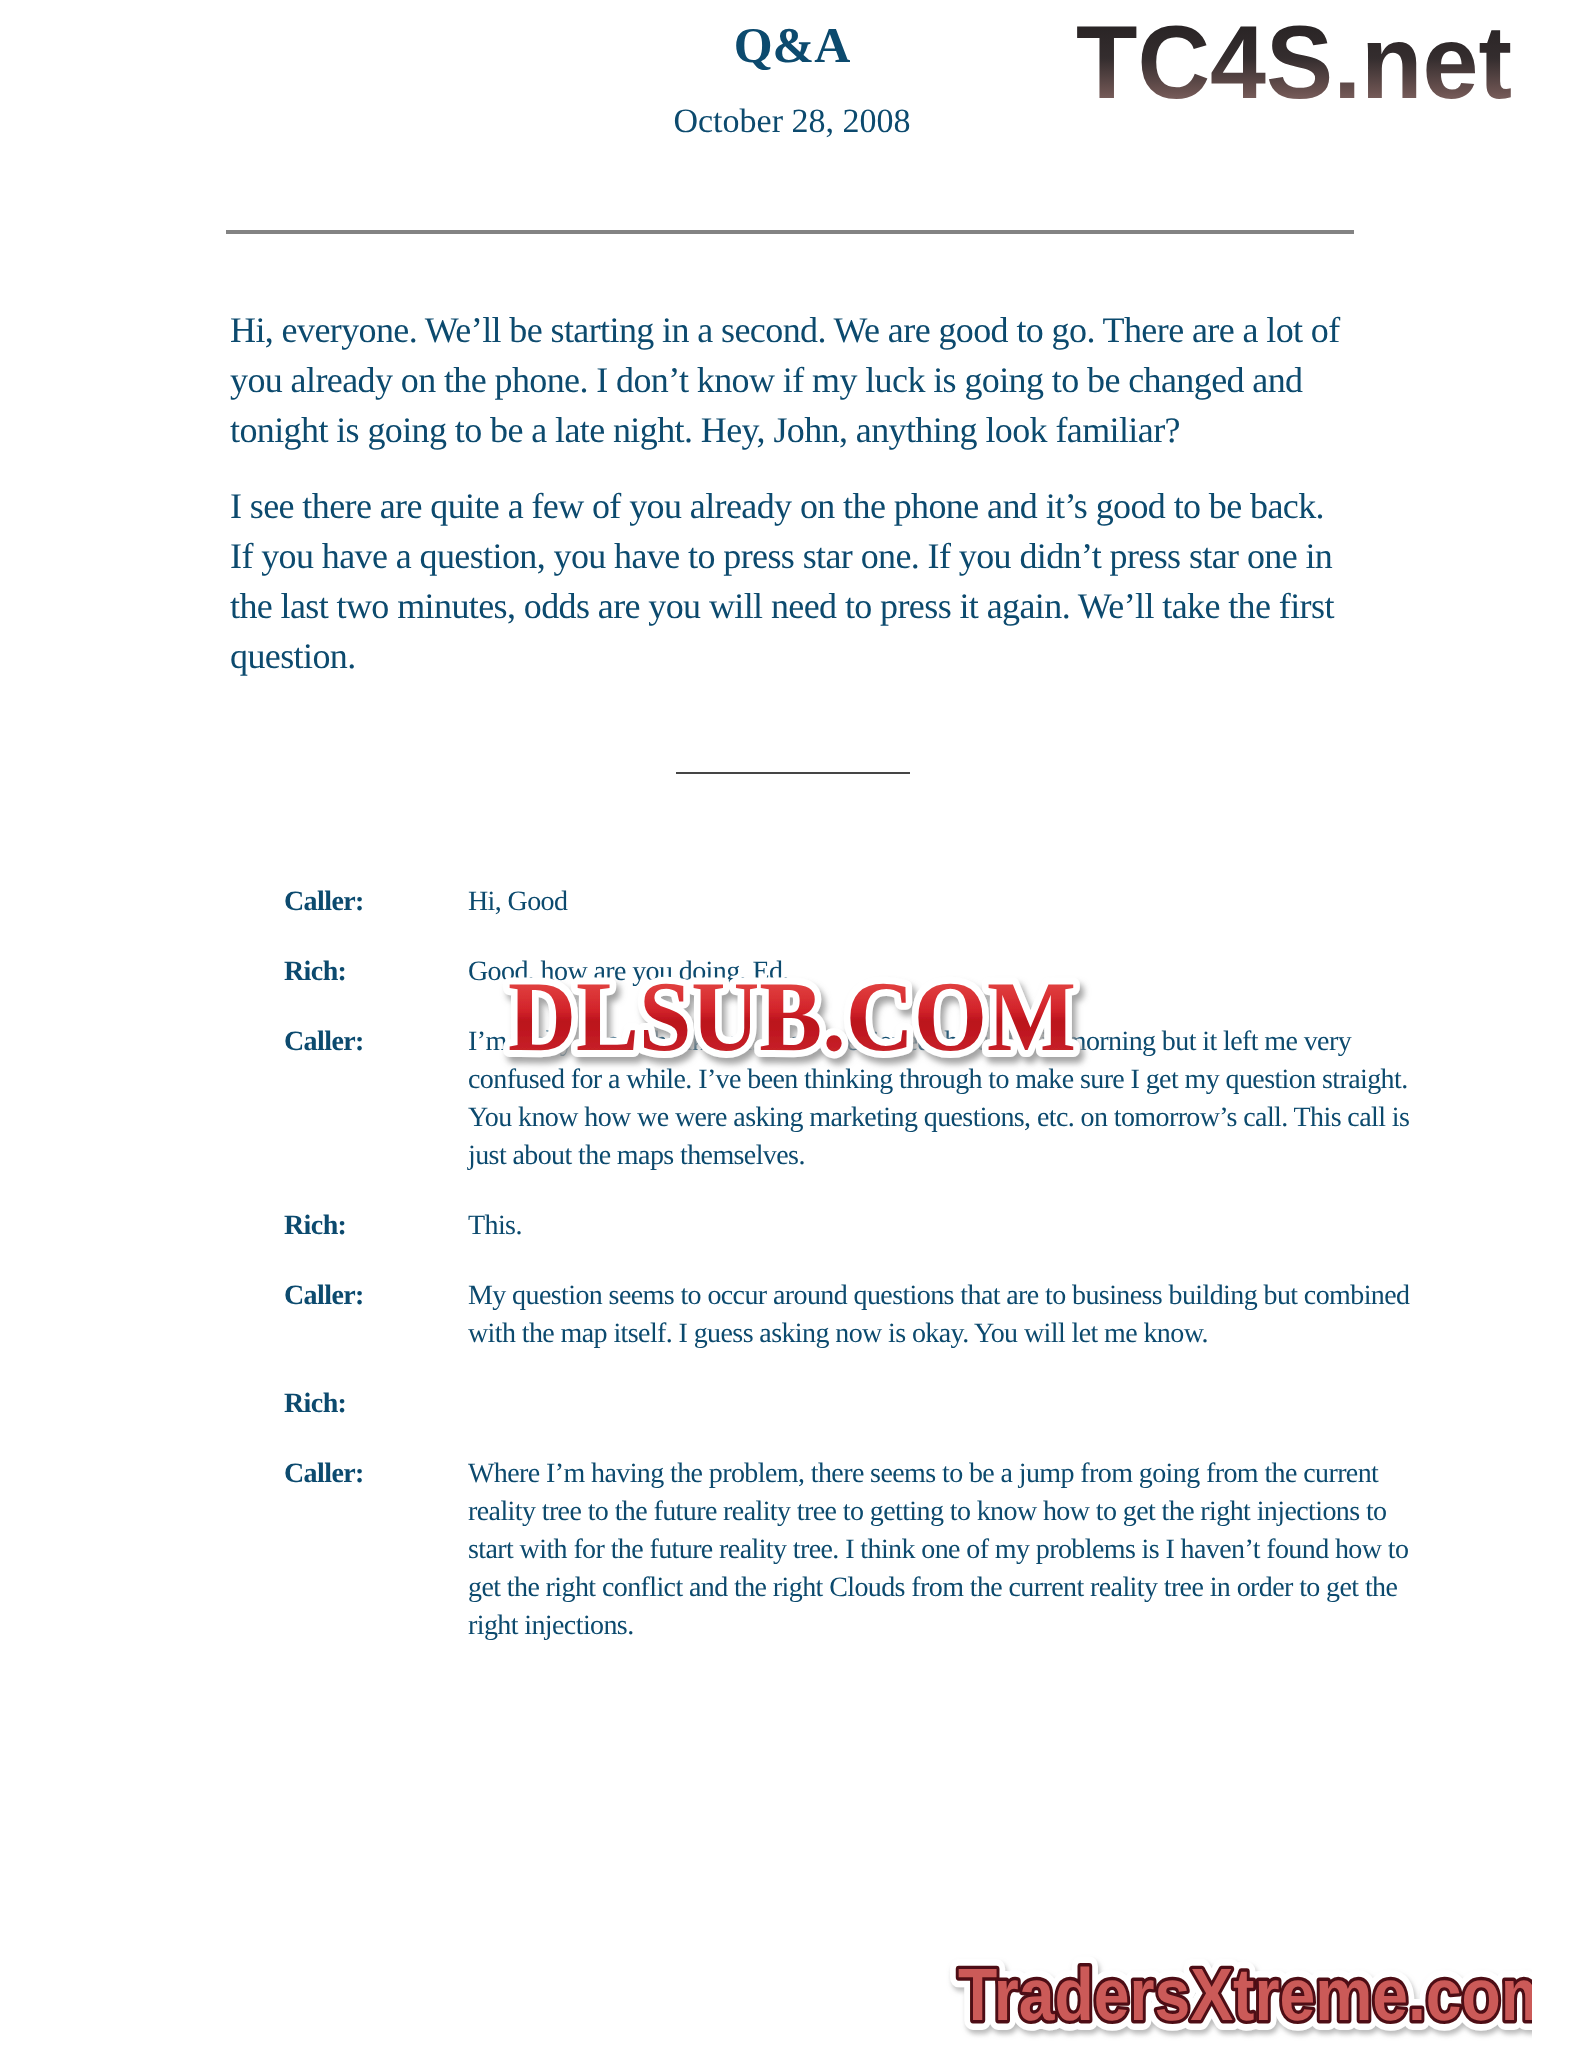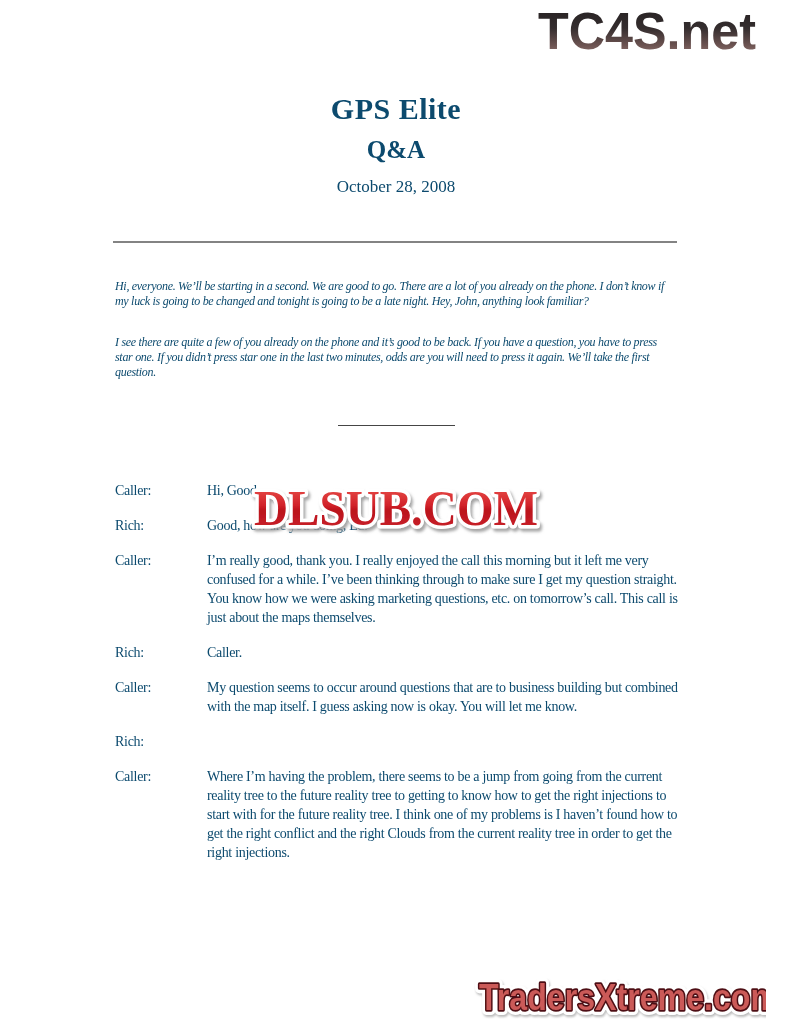--- a/index.html
+++ b/index.html
@@ -42,44 +42,43 @@
   .rule {
     margin: 44px 0 0 -2px;
     width: 564px;
     border: none;
     border-top: 2px solid #838383;
   }
 
   p.intro {
     width: 558px;
     margin: 36px 0 0 0;
-    font-size: 12px;
-    line-height: 15px;
+    font-size: 18px;
+    line-height: 25px;
     letter-spacing: -0.3px;
-    font-style: italic;
   }
-  p.intro + p.intro { margin-top: 26px; }
+  p.intro + p.intro { margin-top: 13px; }
 
   .mini-divider {
     width: 117px;
     margin: 45px auto 0 auto;
     border-top: 1px solid #454545;
     height: 0;
   }
 
   .dialogue { margin-top: 36px; }
   .dialogue .row {
     display: flex;
     margin-top: 16px;
     font-size: 14px;
     line-height: 19px;
     letter-spacing: -0.3px;
   }
   .dialogue .row:first-child { margin-top: 55px; }
-  .speaker { width: 92px; flex: none; font-weight: normal; }
+  .speaker { width: 92px; flex: none; font-weight: bold; margin-left: 27px; }
   .utterance { width: 482px; flex: none; }
 
   
   .dlsub-watermark { position: absolute; left: 246px; top: 476px; }
 
   
   .footer-logo { position: absolute; left: 468px; top: 970px; }
 </style>
 </head>
 <body>
@@ -92,21 +91,20 @@
         <stop offset="0" stop-color="#231f20"></stop>
         <stop offset="0.45" stop-color="#342d2e"></stop>
         <stop offset="0.75" stop-color="#6d5452"></stop>
         <stop offset="1" stop-color="#a1837f"></stop>
       </linearGradient>
     </defs>
     <text x="114" y="47" text-anchor="middle" font-family="'Liberation Sans', sans-serif" font-weight="bold" font-size="52" textLength="218" lengthAdjust="spacingAndGlyphs" fill="url(#tcGrad)">TC4S.net</text>
   </svg>
 
   <div class="content">
-    <h1 class="doc-title">GPS Elite</h1>
     <h2 class="doc-subtitle">Q&amp;A</h2>
     <div class="doc-date">October 28, 2008</div>
 
     <hr class="rule">
 
     <p class="intro">Hi, everyone. We’ll be starting in a second. We are good to go. There are a lot of you already on the phone. I don’t know if my luck is going to be changed and tonight is going to be a late night. Hey, John, anything look familiar?</p>
     <p class="intro">I see there are quite a few of you already on the phone and it’s good to be back. If you have a question, you have to press star one. If you didn’t press star one in the last two minutes, odds are you will need to press it again. We’ll take the first question.</p>
 
     <div class="mini-divider"></div>
 
@@ -118,21 +116,21 @@
       <div class="row">
         <span class="speaker">Rich:</span>
         <span class="utterance">Good, how are you doing, Ed.</span>
       </div>
       <div class="row">
         <span class="speaker">Caller:</span>
         <span class="utterance">I’m really good, thank you. I really enjoyed the call this morning but it left me very confused for a while. I’ve been thinking through to make sure I get my question straight. You know how we were asking marketing questions, etc. on tomorrow’s call. This call is just about the maps themselves.</span>
       </div>
       <div class="row">
         <span class="speaker">Rich:</span>
-        <span class="utterance">Caller.</span>
+        <span class="utterance">This.</span>
       </div>
       <div class="row">
         <span class="speaker">Caller:</span>
         <span class="utterance">My question seems to occur around questions that are to business building but combined with the map itself. I guess asking now is okay. You will let me know.</span>
       </div>
       <div class="row">
         <span class="speaker">Rich:</span>
       </div>
       <div class="row">
         <span class="speaker">Caller:</span>

